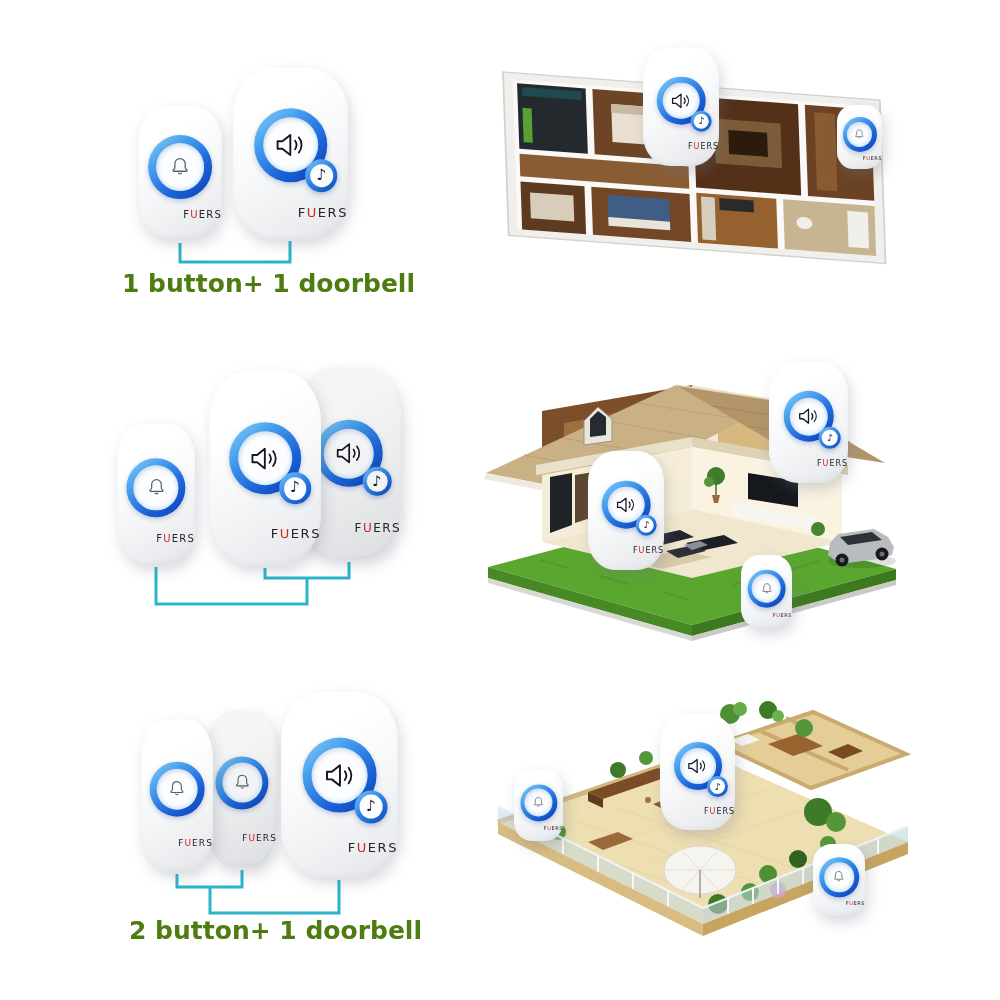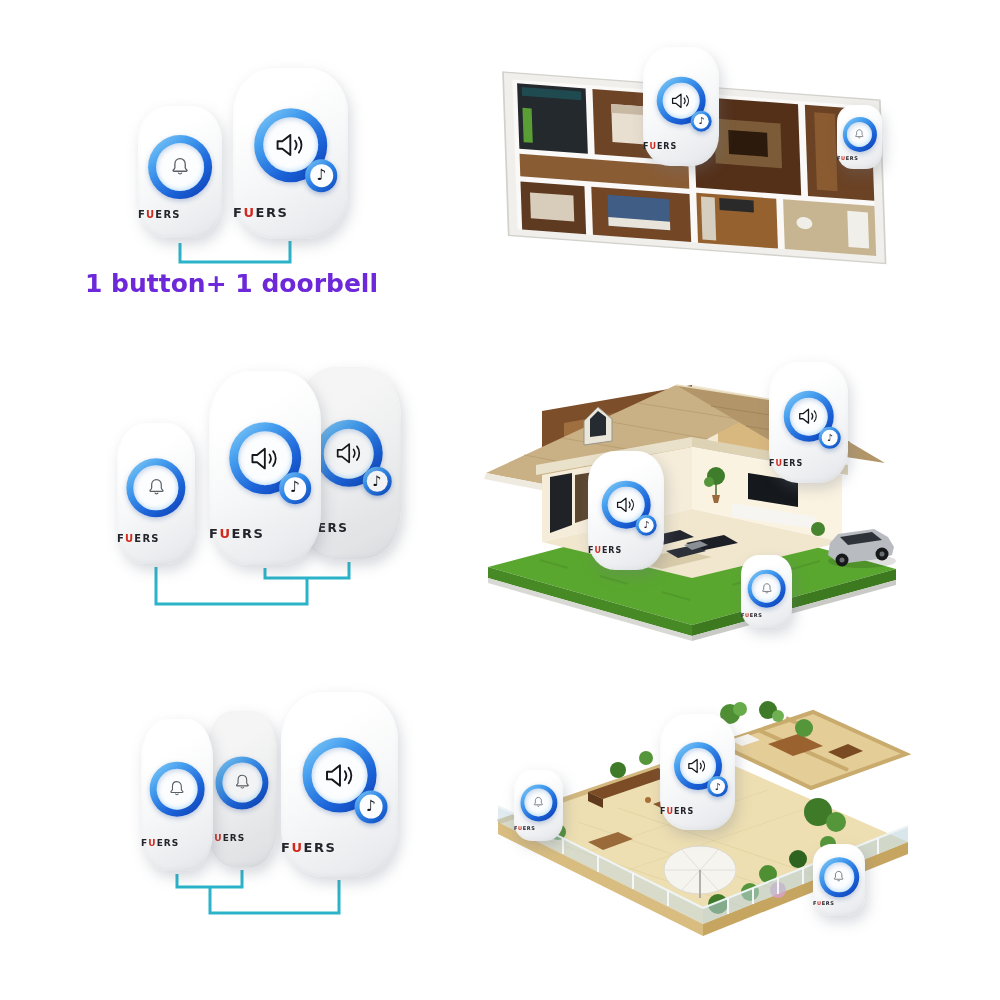--- a/index.html
+++ b/index.html
@@ -23,29 +23,29 @@
     box-shadow:inset 1px 2px 5px rgba(40,90,170,.22), inset -1px -2px 4px rgba(140,210,255,.4);}
   .ic{display:block;}
   .ic-bell{width:50%;height:50%;}
   .ic-speaker{width:62%;height:50%;}
   .chime{position:absolute;width:44%;height:44%;right:-14%;bottom:-14%;border-radius:50%;
     background:linear-gradient(140deg,#7cc6f3 0%,#2f86e8 45%,#0d45bb 100%);
     box-shadow:0 2px 5px rgba(20,60,140,.3);}
   .chime-inner{position:absolute;inset:14%;background:#fcfdfe;border-radius:50%;
     display:flex;align-items:center;justify-content:center;}
   .note{font-size:1.2em;color:#15171c;line-height:1;}
-  .logo{position:absolute;left:0;right:0;text-align:left;font-weight:bold;
+  .logo{position:absolute;left:0;right:0;text-align:right;font-weight:normal;
     letter-spacing:.12em;color:#23252b;font-size:1em;white-space:nowrap;}
   .btn .logo{top:78%;}
   .doorbell .logo{top:80%;}
   .logo .accent{color:#d3281c;}
 
   
-  .caption{position:absolute;z-index:6;width:330px;text-align:left;
-    font-size:25px;font-weight:bold;color:#6d28d9;}
+  .caption{position:absolute;z-index:6;width:330px;text-align:right;
+    font-size:25px;font-weight:bold;color:#4d7c0f;}
   .brackets{position:absolute;left:0;top:0;z-index:2;pointer-events:none;}
 
   
   .scene{position:absolute;z-index:1;}
 </style>
 </head>
 <body>
 
 <svg width="0" height="0" style="position:absolute" aria-hidden="true">
   <symbol id="sym-bell" viewBox="0 0 24 24">
@@ -331,20 +331,21 @@
         </div>
       <div class="chime">
           <div class="chime-inner">
             <span class="note">♪</span>
           </div>
         </div>
     </div>
     <div class="logo"><span>F</span><span class="accent">U</span><span>ERS</span></div>
   </div>
 
+  <div class="caption" style="left:92px;top:916px">2 button+ 1 doorbell</div>
 
   <svg class="scene" style="left:468px;top:652px" width="455" height="335" viewBox="0 0 455 335">
     <g>
       <polygon points="30,170 235,100 440,190 235,272" fill="#eedfb2"></polygon>
       <path d="M70,185 L275,255 M110,170 L315,240 M150,156 L355,226" stroke="#e2d2a0" stroke-width="1" opacity=".8"></path>
       <path d="M120,200 L300,138 M160,218 L340,156" stroke="#e2d2a0" stroke-width="1" opacity=".6"></path>
       <polygon points="30,170 235,272 235,284 30,182" fill="#d9bd80"></polygon>
       <polygon points="235,272 440,190 440,202 235,284" fill="#c6a560"></polygon>
     </g>
     <g>

